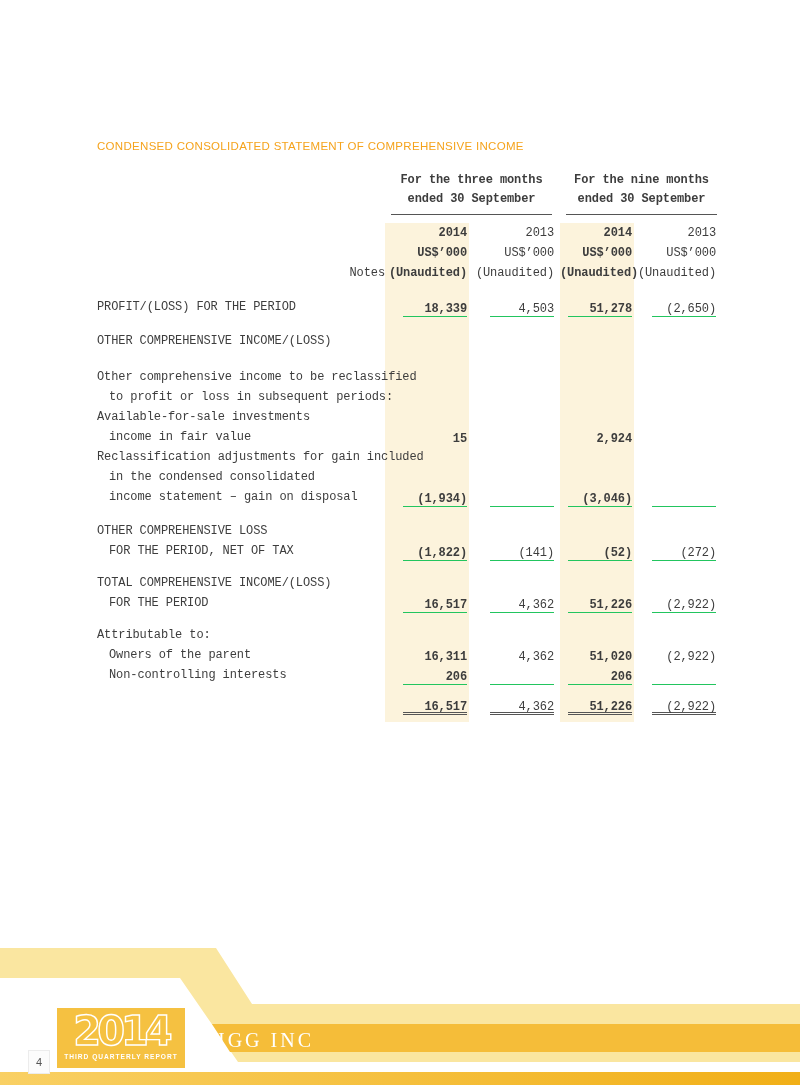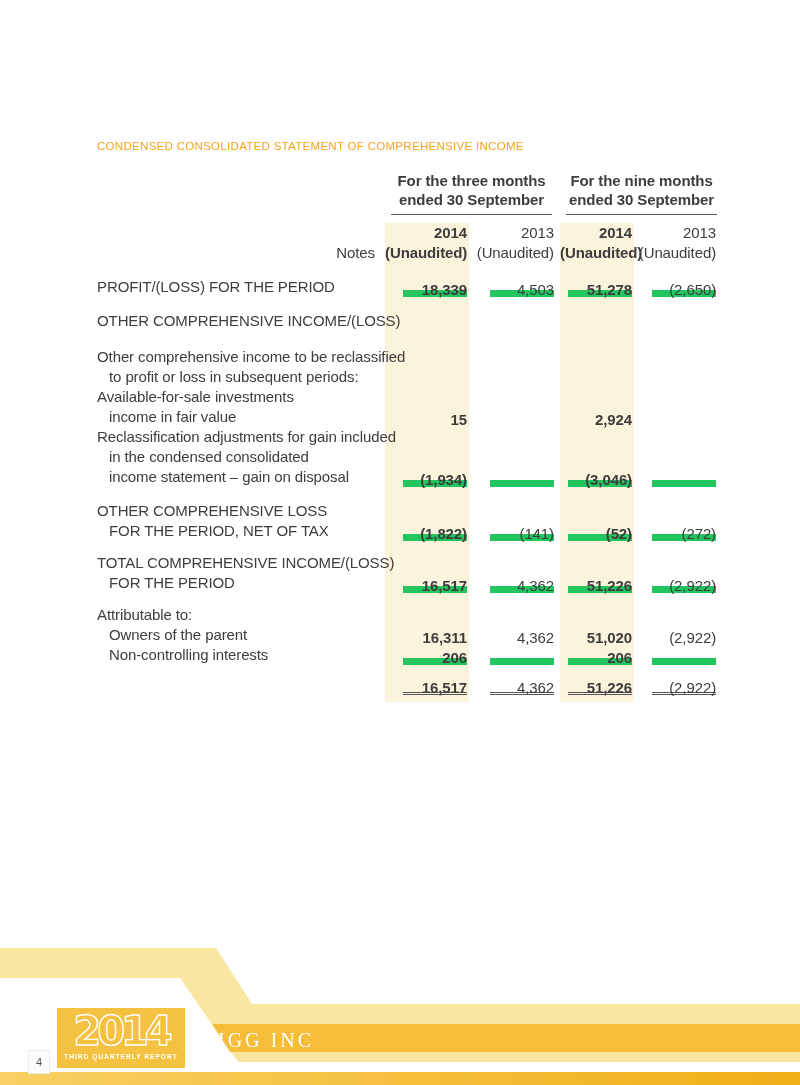--- a/index.html
+++ b/index.html
@@ -10,40 +10,40 @@
     font-family:"Liberation Sans", sans-serif;
     color:#3d3d3d;
     overflow:hidden;
   }
   .title {
     position:absolute; left:97px; top:140px;
     font-size:11.5px; font-weight:normal; color:#F5A31C;
     letter-spacing:0.3px; white-space:nowrap;
   }
   .tablewrap { position:absolute; left:97px; top:171px; }
-  table { border-collapse:collapse; table-layout:fixed; width:620px; font-size:15px; letter-spacing:-0.1px; }
+  table { border-collapse:collapse; table-layout:fixed; width:620px; font-size:12px; letter-spacing:-0.1px;font-family:Liberation Mono, monospace; }
   td,th { padding:0; vertical-align:bottom; font-weight:normal; }
   th { font-weight:bold; }
   .c  { background:#FCF3DC; }
   .b  { font-weight:bold; }
   .gh { vertical-align:top; }
   .grp { text-align:center; font-weight:bold; line-height:19px; padding-bottom:5px; border-bottom:1px solid #555; }
   .g1 { margin:0 8px 0 6px; }
   .g2 { margin:0 0 0 6px; }
   .vc { text-align:right; vertical-align:bottom; line-height:20px; white-space:nowrap; }
   .p1 { padding-right:2px; }
   .p2 { padding-right:6px; }
   .p3 { padding-right:2px; }
   .p4 { padding-right:1px; }
   .lbl { vertical-align:bottom; white-space:nowrap; }
   .lbl .l { line-height:20px; }
   .ind { padding-left:12px; }
-  .notesc { text-align:right; padding-right:10px; line-height:20px; }
+  .notesc { text-align:right; line-height:20px; }
   .val { display:inline-block; min-width:64px; height:15px; line-height:15px; vertical-align:bottom; text-align:right; }
-  .u1 { border-bottom:7px solid #22c55e; }
+  .u1 { border-bottom:1px solid #22c55e; }
   .u2 { border-bottom:3px double #555; }
   tr.s8  td { height:8px; }
   tr.s10 td { height:10px; }
   tr.s12 td { height:12px; }
   tr.s14 td { height:14px; }
   tr.s16 td { height:16px; }
   .last { padding-bottom:7px; }
   
   .footer { position:absolute; left:0; bottom:0; width:800px; height:137px; }
   .footer svg.bg { position:absolute; left:0; top:0; }
@@ -108,20 +108,27 @@
         </tr>
 
   <tr>
     <td colspan="2"></td>
     <td class="vc c b p1">2014</td>
     <td class="vc p2">2013</td>
     <td class="vc c b p3">2014</td>
     <td class="vc p4">2013</td>
   </tr>
 
+  <tr>
+    <td colspan="2"></td>
+    <td class="vc c b p1">US$’000</td>
+    <td class="vc p2">US$’000</td>
+    <td class="vc c b p3">US$’000</td>
+    <td class="vc p4">US$’000</td>
+  </tr>
 
   <tr>
     <td colspan="2" class="notesc">Notes</td>
     <td class="vc c b p1">(Unaudited)</td>
     <td class="vc p2">(Unaudited)</td>
     <td class="vc c b p3">(Unaudited)</td>
     <td class="vc p4">(Unaudited)</td>
   </tr>
 
   <tr class="s14">

